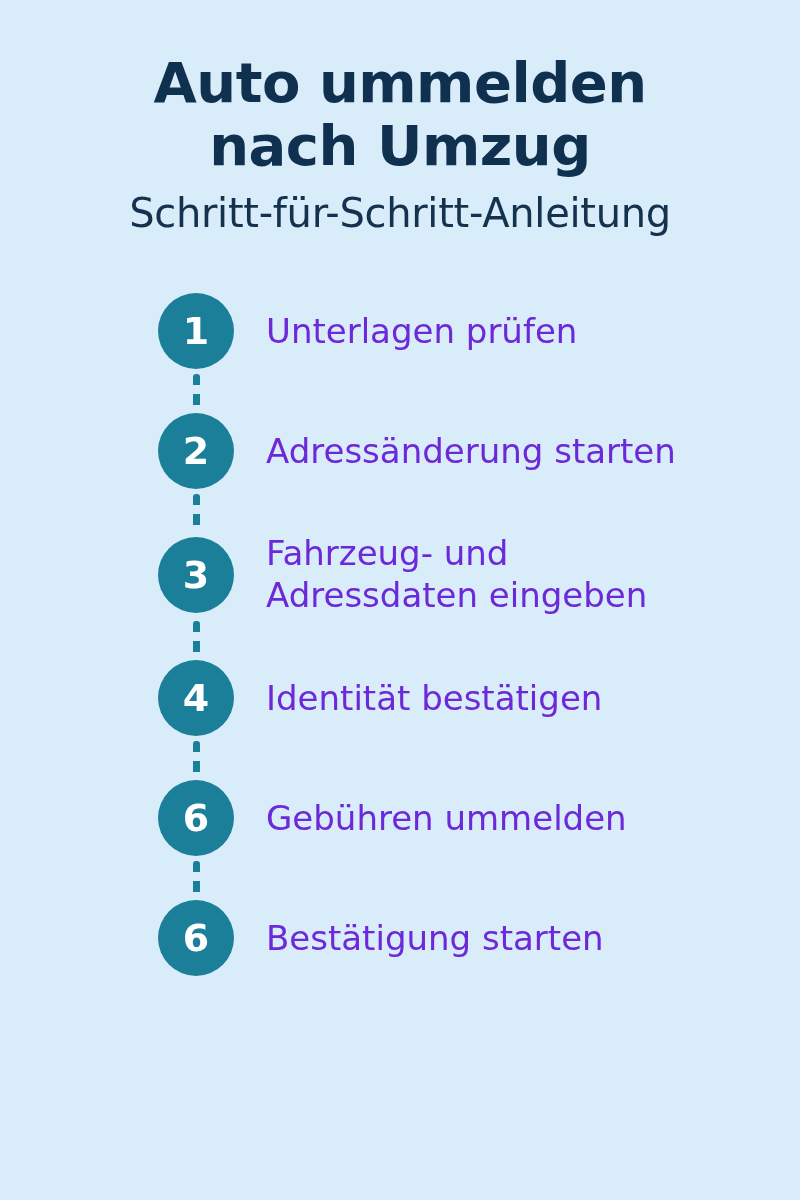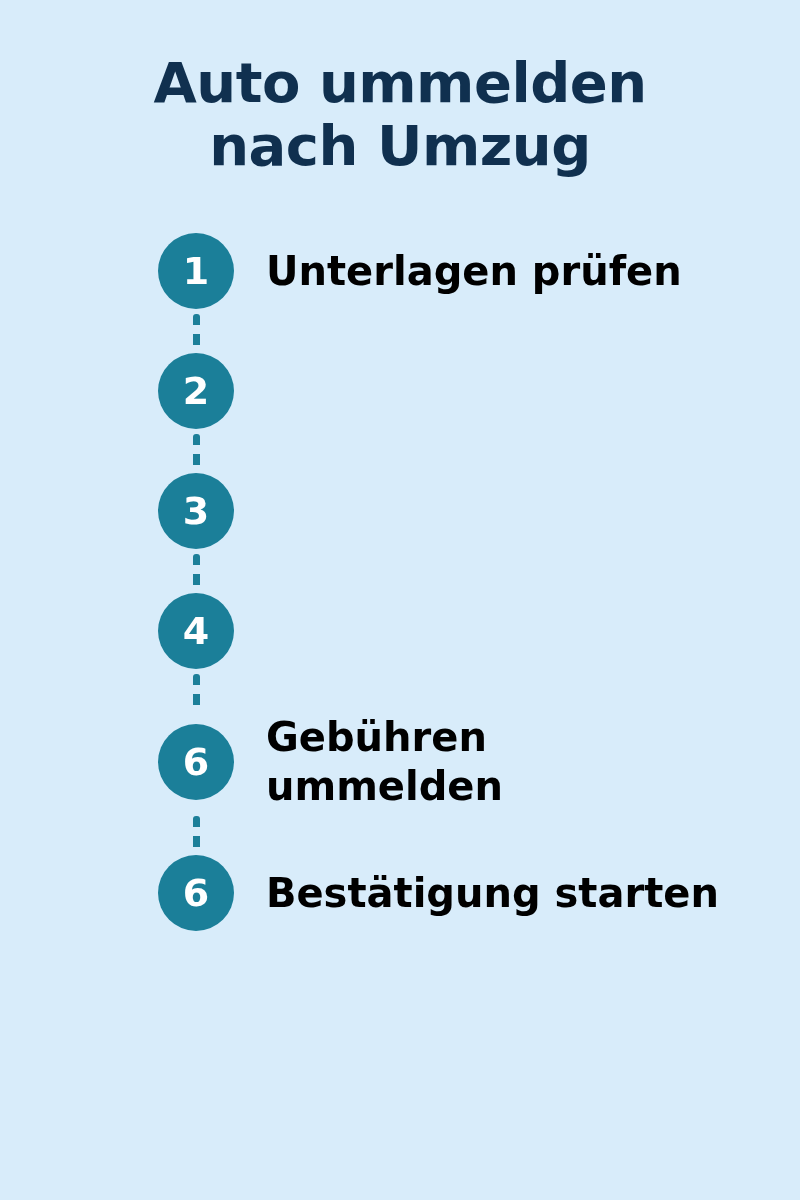--- a/index.html
+++ b/index.html
@@ -67,24 +67,24 @@
     color: #ffffff;
     font-size: 38px;
     font-weight: 700;
     display: flex;
     align-items: center;
     justify-content: center;
     box-sizing: border-box;
   }
   .step-label {
     margin-left: 32px;
-    font-size: 40px;
+    font-size: 34px;
     line-height: 1.22;
-    font-weight: 700;
-    color: #000000;
+    font-weight: 400;
+    color: #6d28d9;
     max-width: 520px;
   }
   .connector {
     flex: 0 0 auto;
     width: 76px;
     height: 44px;
     display: flex;
     align-items: center;
     justify-content: center;
   }
@@ -101,48 +101,52 @@
     border-radius: 3px;
   }
 </style>
 </head>
 <body>
 
 <div class="infographic">
 
   <div class="title-block">
     <h1 class="main-title">Auto ummelden nach Umzug</h1>
+    <h2 class="subtitle">Schritt-für-Schritt-Anleitung</h2>
   </div>
 
   <div class="steps">
 
     <div class="step-row">
       <div class="badge">1</div>
       <div class="step-label">Unterlagen prüfen</div>
     </div>
     <div class="connector">
         <div class="dash"></div>
       </div>
 
     <div class="step-row">
       <div class="badge">2</div>
+      <div class="step-label">Adressänderung starten</div>
     </div>
     <div class="connector">
         <div class="dash"></div>
       </div>
 
     <div class="step-row">
       <div class="badge">3</div>
+      <div class="step-label">Fahrzeug- und Adressdaten eingeben</div>
     </div>
     <div class="connector">
         <div class="dash"></div>
       </div>
 
     <div class="step-row">
       <div class="badge">4</div>
+      <div class="step-label">Identität bestätigen</div>
     </div>
     <div class="connector">
         <div class="dash"></div>
       </div>
 
     <div class="step-row">
       <div class="badge">6</div>
       <div class="step-label">Gebühren ummelden</div>
     </div>
     <div class="connector">

